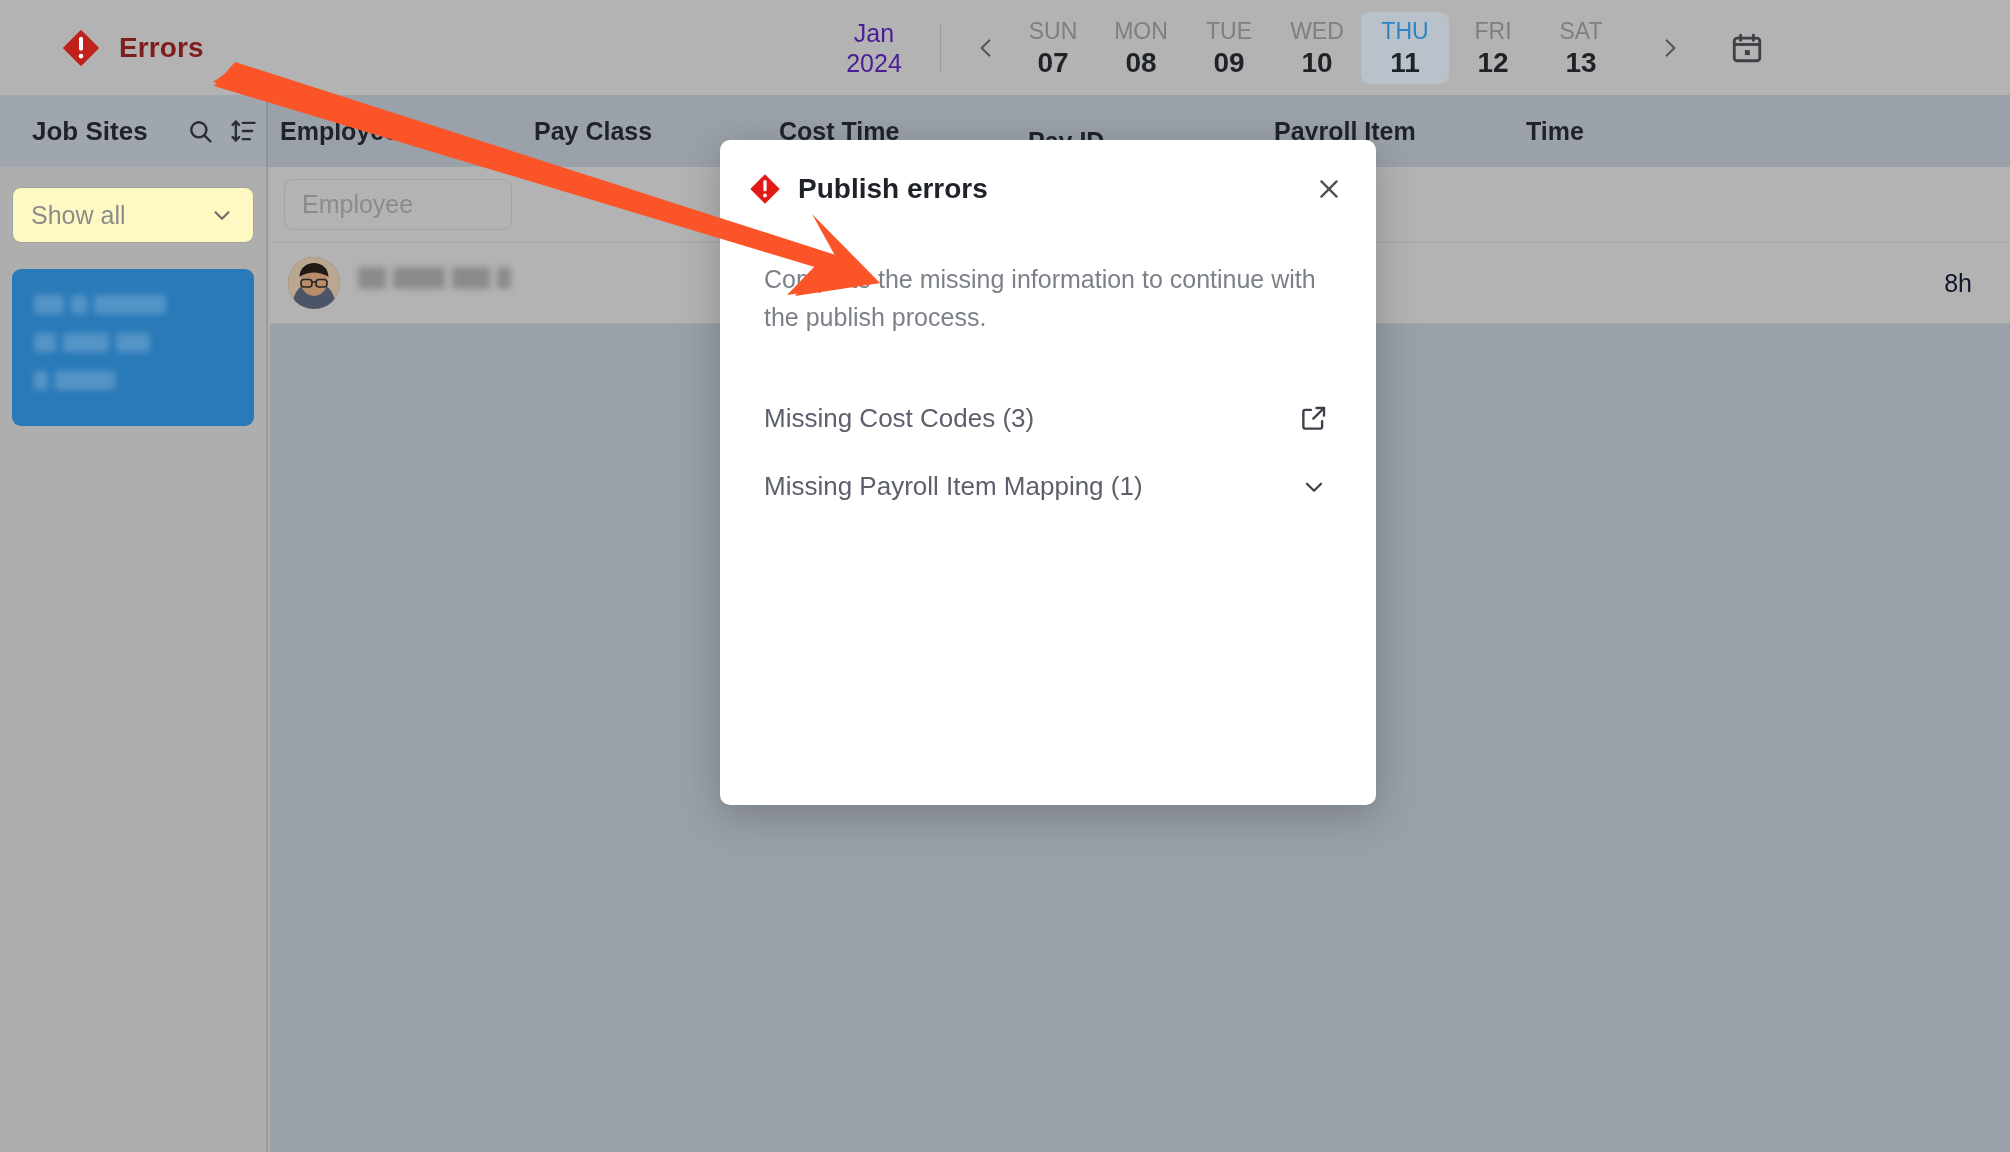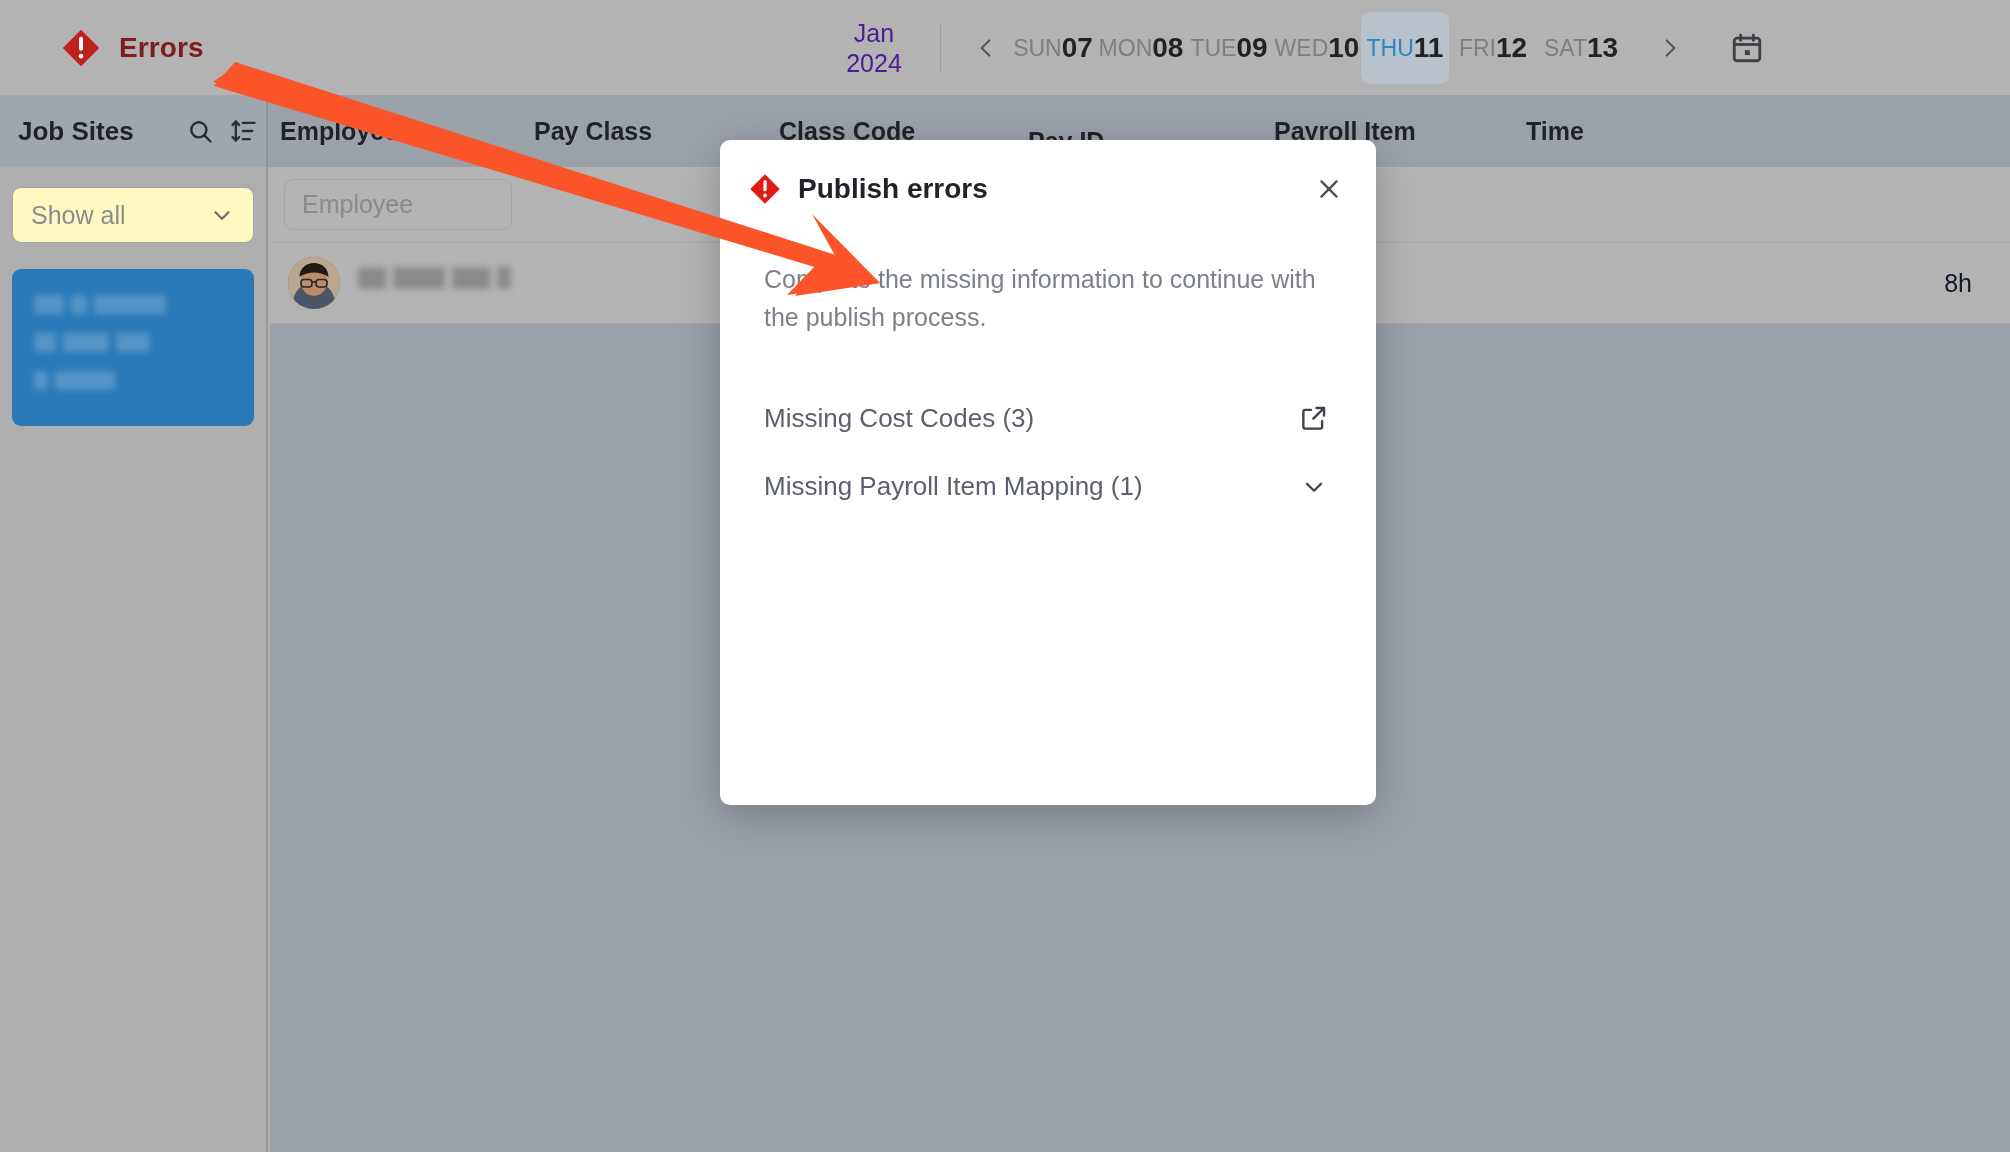--- a/index.html
+++ b/index.html
@@ -51,21 +51,21 @@
     width: 1px; height: 50px; background: #9a9c9f;
     margin: 0 22px;
   }
   .chev-btn {
     width: 46px; height: 46px;
     display: flex; align-items: center; justify-content: center;
     color: #55585d;
   }
   .day-col {
     width: 88px; height: 72px;
-    display: flex; 
+    display: flex; flex-direction: column;
     align-items: center; justify-content: center;
     border-radius: 9px;
     margin: 0 0;
   }
   .day-col .dow {
     font-size: 23px; color: #7d7f84; font-weight: 400; line-height: 30px;
   }
   .day-col .dnum {
     font-size: 28px; color: #1f2328; font-weight: 700; line-height: 34px;
   }
@@ -82,21 +82,21 @@
     position: absolute; left: 0; top: 95px;
     width: 2010px; height: 72px;
     background: #9ba1a9;
     display: flex; align-items: center;
   }
   .sidebar-head {
     width: 268px; height: 72px;
     display: flex; align-items: center;
     background: #a0a6ad;
     border-right: 2px solid #8e949b;
-    padding-left: 18px;
+    padding-left: 32px;
   }
   .sidebar-title {
     font-size: 26px; font-weight: 700; color: #1f2328;
     flex: 1;
   }
   .icon-btn {
     width: 44px; height: 44px;
     display: flex; align-items: center; justify-content: center;
     color: #2a2d31;
   }
@@ -332,21 +332,21 @@
           <polyline points="2.2 17.2 5 20 7.8 17.2"></polyline>
           <line x1="11" y1="5" x2="21" y2="5"></line>
           <line x1="11" y1="12" x2="19" y2="12"></line>
           <line x1="11" y1="19" x2="17" y2="19"></line>
         </svg>
       </span>
     </div>
     <div class="cols" id="cols-container">
         <div class="col-h" style="left: 12px;">Employee</div>
         <div class="col-h" style="left: 266px;">Pay Class</div>
-        <div class="col-h" style="left: 511px;">Class Code</div>
+        <div class="col-h" style="left: 511px;">Cost Time</div>
         <div class="col-h" style="left: 760px; margin-top: 10px;">Pay ID</div>
         <div class="col-h" style="left: 1006px;">Payroll Item</div>
         <div class="col-h" style="left: 1258px;">Time</div>
       </div>
   </div>
 
   <div class="sidebar">
     <div class="showall">
       <span class="showall-label">Show all</span>
       <span class="chev">

